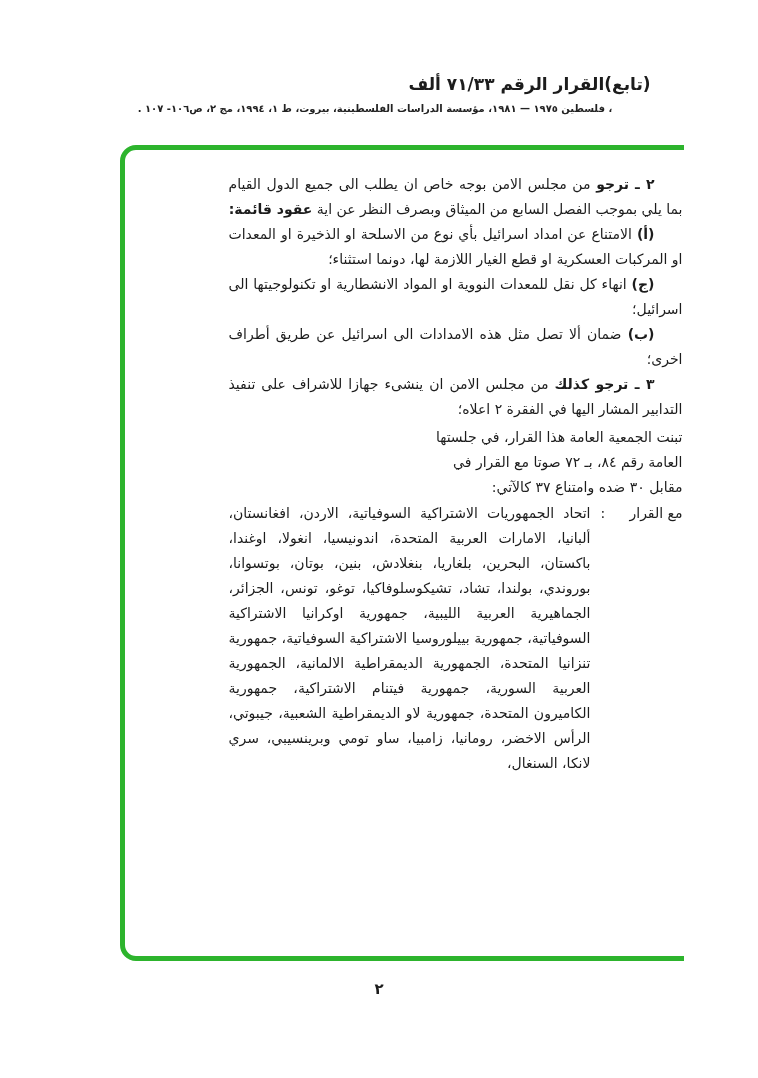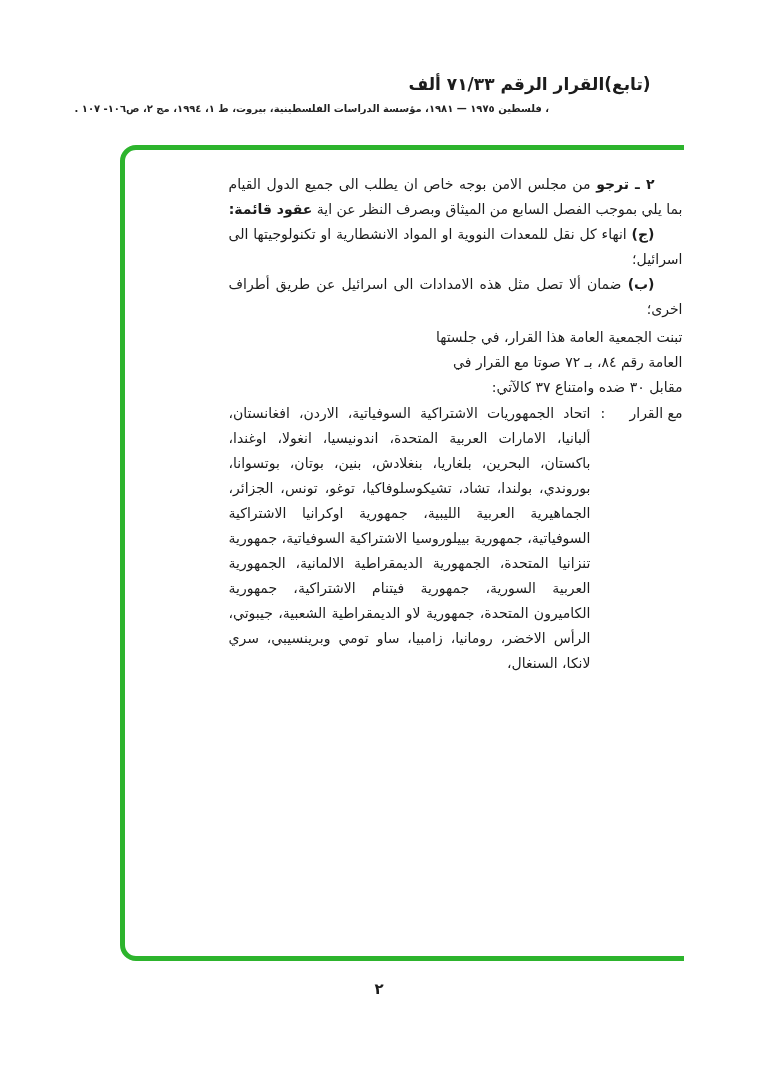--- a/index.html
+++ b/index.html
@@ -15,21 +15,21 @@
   .doc-title {
     position:absolute;
     top:74px; left:155px; width:600px;
     text-align:center;
     font-size:17px; font-weight:bold;
     letter-spacing:0.2px;
   }
   .doc-citation {
     position:absolute;
     top:103px; left:0; right:8px;
-    text-align:left;
+    text-align:center;
     font-size:10px; font-weight:bold;
     color:#222;
   }
   .green-frame {
     position:absolute;
     top:145px; left:45px;
     width:668px; height:816px;
     border:5px solid #2db42d;
     border-radius:16px;
     overflow:hidden;
@@ -78,25 +78,27 @@
 
   <div class="doc-title" dir="rtl">(تابع)القرار الرقم ٧١/٣٣ ألف</div>
 
   <div class="doc-citation" dir="rtl">، فلسطين ١٩٧٥ — ١٩٨١، مؤسسة الدراسات الفلسطينية، بيروت، ط ١، ١٩٩٤، مج ٢، ص١٠٦- ١٠٧ .</div>
 
   <div class="green-frame" style="border-color: rgb(45, 180, 45);">
     <div class="text-col">
 
       <p class="para"><span class="b">٢ ـ ترجو</span><span> من مجلس الامن بوجه خاص ان يطلب الى جميع الدول القيام بما يلي بموجب الفصل السابع من الميثاق وبصرف النظر عن اية </span><span class="b">عقود قائمة:</span></p>
 
+      <p class="para"><span class="b">(أ)</span><span> الامتناع عن امداد اسرائيل بأي نوع من الاسلحة او الذخيرة او المعدات او المركبات العسكرية او قطع الغيار اللازمة لها، دونما استثناء؛</span></p>
 
       <p class="para"><span class="b">(ج)</span><span> انهاء كل نقل للمعدات النووية او المواد الانشطارية او تكنولوجيتها الى اسرائيل؛</span></p>
 
       <p class="para"><span class="b">(ب)</span><span> ضمان ألا تصل مثل هذه الامدادات الى اسرائيل عن طريق أطراف اخرى؛</span></p>
 
+      <p class="para"><span class="b">٣ ـ ترجو كذلك</span><span> من مجلس الامن ان ينشىء جهازا للاشراف على تنفيذ التدابير المشار اليها في الفقرة ٢ اعلاه؛</span></p>
 
 
       <div class="adoption">تبنت الجمعية العامة هذا القرار، في جلستها العامة رقم ٨٤، بـ ٧٢ صوتا مع القرار في مقابل ٣٠ ضده وامتناع ٣٧ كالآتي:</div>
 
       <div class="vote">
         <div class="vote-label">
           <span>مع القرار</span>
           <span>:</span>
         </div>
         <div class="vote-countries">اتحاد الجمهوريات الاشتراكية السوفياتية، الاردن، افغانستان، ألبانيا، الامارات العربية المتحدة، اندونيسيا، انغولا، اوغندا، باكستان، البحرين، بلغاريا، بنغلادش، بنين، بوتان، بوتسوانا، بوروندي، بولندا، تشاد، تشيكوسلوفاكيا، توغو، تونس، الجزائر، الجماهيرية العربية الليبية، جمهورية اوكرانيا الاشتراكية السوفياتية، جمهورية بييلوروسيا الاشتراكية السوفياتية، جمهورية تنزانيا المتحدة، الجمهورية الديمقراطية الالمانية، الجمهورية العربية السورية، جمهورية فيتنام الاشتراكية، جمهورية الكاميرون المتحدة، جمهورية لاو الديمقراطية الشعبية، جيبوتي، الرأس الاخضر، رومانيا، زامبيا، ساو تومي وبرينسيبي، سري لانكا، السنغال،</div>

